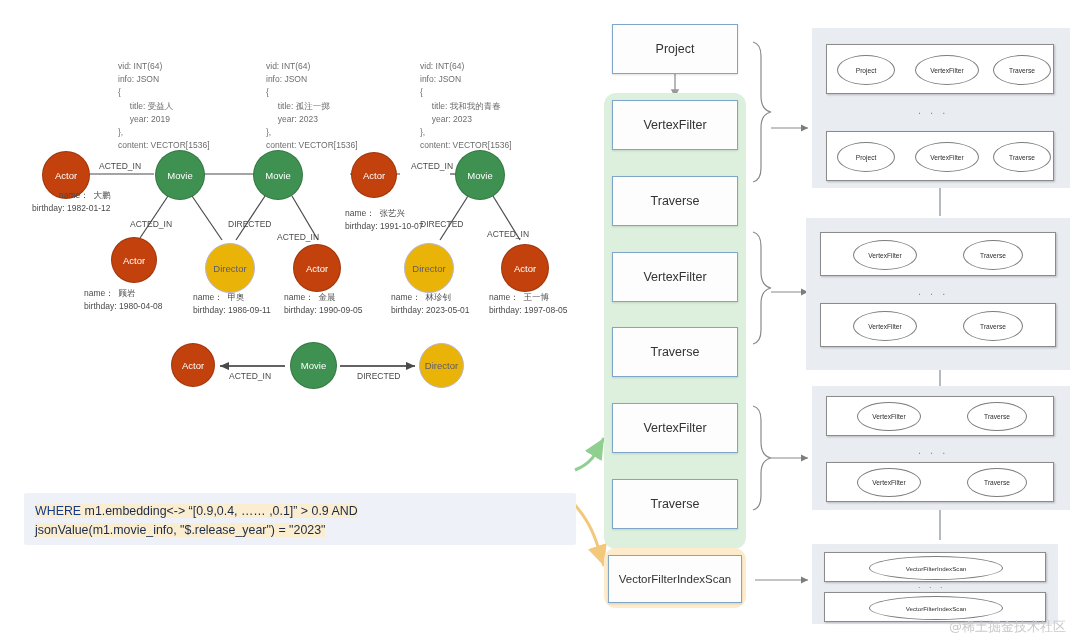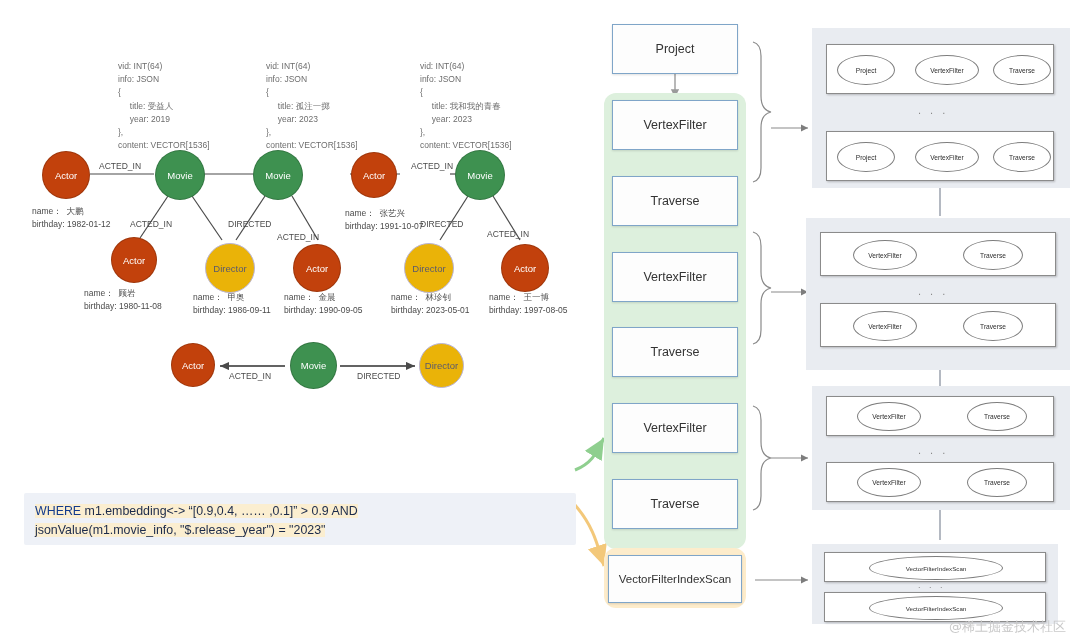--- a/index.html
+++ b/index.html
@@ -174,24 +174,24 @@
   <div class="node actor" style="left:501px;top:244px;width:48px;height:48px;">Actor</div>
 
   <div class="edge-label" style="left:99px;top:161px;">ACTED_IN</div>
   <div class="edge-label" style="left:130px;top:219px;">ACTED_IN</div>
   <div class="edge-label" style="left:228px;top:219px;">DIRECTED</div>
   <div class="edge-label" style="left:277px;top:232px;">ACTED_IN</div>
   <div class="edge-label" style="left:411px;top:161px;">ACTED_IN</div>
   <div class="edge-label" style="left:420px;top:219px;">DIRECTED</div>
   <div class="edge-label" style="left:487px;top:229px;">ACTED_IN</div>
 
-  <div class="npropl" style="left:32px;top:205px;">name：  大鹏
+  <div class="npropl" style="left:32px;top:189px;text-align:right;">name：  大鹏
 birthday: 1982-01-12</div>
   <div class="npropl" style="left:84px;top:287px;">name：  顾岩
-birthday: 1980-11-08</div>
+birthday: 1980-04-08</div>
   <div class="npropl" style="left:193px;top:291px;">name：  甲奥
 birthday: 1986-09-11</div>
   <div class="npropl" style="left:284px;top:291px;">name：  金晨
 birthday: 1990-09-05</div>
   <div class="npropl" style="left:328px;top:207px;margin-left:17px;">name：  张艺兴
 birthday: 1991-10-07</div>
   <div class="npropl" style="left:391px;top:291px;">name：  林珍钊
 birthday: 2023-05-01</div>
   <div class="npropl" style="left:489px;top:291px;">name：  王一博
 birthday: 1997-08-05</div>

